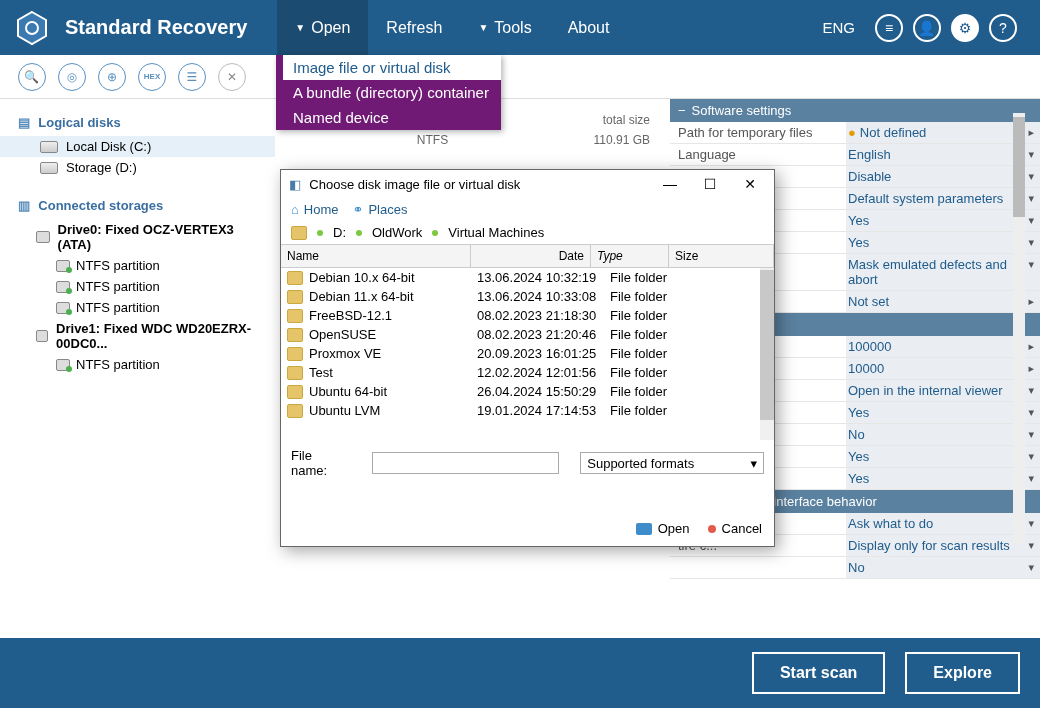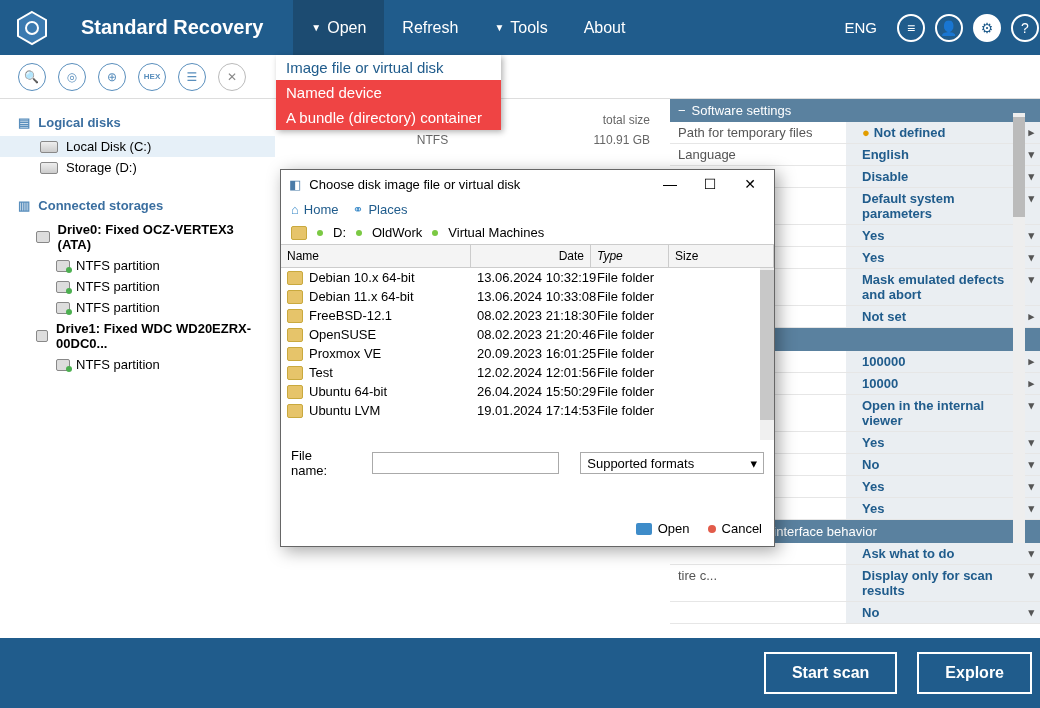--- a/index.html
+++ b/index.html
@@ -1,32 +1,32 @@
 <!DOCTYPE html>
 <html><head>
 <meta charset="utf-8">
 <style>
 * { box-sizing: border-box; margin: 0; padding: 0; font-family: "Segoe UI", Arial, sans-serif; }
 body { width: 1040px; height: 708px; overflow: hidden; background: #fff; position: relative; }
 
 
 .topbar { height: 55px; background: #205c8c; color: #fff; display: flex; align-items: center; }
 .app-icon { width: 40px; height: 40px; margin-left: 12px; display:flex;align-items:center;justify-content:center; }
-.app-title { font-size: 20px; font-weight: 600; margin-left: 29px; }
+.app-title { font-size: 20px; font-weight: 600; margin-left: 13px; }
 .menu { display: flex; margin-left: 30px; height: 100%; }
 .menu-item { display: flex; align-items: center; padding: 0 18px; font-size: 16px; cursor: pointer; position: relative; }
 .menu-item.active { background: #1c4b71; }
 .menu-caret { margin-right: 6px; font-size: 10px; }
-.topbar-right { margin-left: auto; display: flex; align-items: center; padding-right: 1px; gap: 10px; }
+.topbar-right { margin-left: auto; display: flex; align-items: center; padding-right: 23px; gap: 10px; }
 .lang { font-size: 15px; margin-right: 10px; }
 .top-icon { width: 28px; height: 28px; border: 2px solid #fff; border-radius: 50%; display:flex;align-items:center;justify-content:center; font-size:14px; cursor:pointer;}
 .top-icon.filled { background:#fff; color:#205c8c;}
 
 
-.open-dd { position: absolute; top: 55px; left: 276px; width: 225px; background: #ef4444; color:#fff; z-index: 40; box-shadow: 2px 2px 6px rgba(0,0,0,.3);}
+.open-dd { position: absolute; top: 55px; left: 276px; width: 225px; background: #701a75; color:#fff; z-index: 40; box-shadow: 2px 2px 6px rgba(0,0,0,.3); padding-left: 7px;}
 .open-dd div { padding: 4px 10px; font-size: 15px; cursor:pointer;}
 .open-dd div.sel { background: #fff; color: #205c8c; }
 
 
 .tb { height: 44px; display:flex; align-items:center; padding-left: 18px; gap: 12px; border-bottom:1px solid #ddd;}
 .tb-btn { width:28px; height:28px; border:1px solid #5a8fbd; border-radius:50%; display:flex;align-items:center;justify-content:center; color:#5a8fbd; font-size:12px; cursor:pointer;}
 .tb-btn.hex { font-size:8px; font-weight:bold;}
 
 
 .content { display:flex; height: calc(100% - 55px - 44px - 70px); }
@@ -50,47 +50,47 @@
 .mid-hdr span:nth-child(2){width:80px;text-align:right;padding-right:20px;}
 .mid-row {display:flex; padding:2px 0;}
 .mid-row span:nth-child(1){flex:1;text-align:center;}
 .mid-row span:nth-child(2){width:80px;text-align:right;padding-right:20px;}
 
 
 .right { width: 370px; font-size: 13px; }
 .r-hdr { background:#5a819f; color:#fff; padding:4px 8px; display:flex;align-items:center;gap:6px;}
 .r-row { display:flex; border-bottom:1px solid #e6e6e6;}
 .r-label { width:176px; padding:3px 8px; color:#555; white-space:nowrap; overflow:hidden; text-overflow:ellipsis;}
-.r-val { flex:1; background:#eaeef2; padding:3px 16px; color:#205c8c; position:relative; cursor:pointer;font-weight:bold;}
+.r-val { flex:1; background:#eaeef2; padding:3px 2px; color:#205c8c; position:relative; cursor:pointer;}
 .r-val .arr{position:absolute;right:6px;top:4px;color:#555;font-size:11px;}
 .bullet-y{color:#e29d00;margin-right:4px;}
 .right-scroll{position:absolute;right:15px;top:113px;width:12px;height:430px;background:#eee;}
 .right-scroll .thumb{width:100%;height:100px;background:#bbb;margin-top:4px;}
 
 
-.footer { position:absolute; bottom:0; left:0; right:0; height:70px; background:#205c8c; display:flex; align-items:center; justify-content:flex-end; gap:20px; padding-right:8px;}
+.footer { position:absolute; bottom:0; left:0; right:0; height:70px; background:#205c8c; display:flex; align-items:center; justify-content:flex-end; gap:20px; padding-right:20px;}
 .fbtn { border:2px solid #fff; color:#fff; padding:10px 26px; font-size:16px; font-weight:600; cursor:pointer;}
 
 
 .dialog { position:absolute; top:169px; left:280px; width:495px; height:378px; background:#fff; border:1px solid #666; box-shadow: 4px 4px 16px rgba(0,0,0,.35); z-index:50; font-size:13px;}
 .dlg-title{display:flex;align-items:center;padding:6px 8px;gap:8px;}
 .dlg-title .ttl{flex:1;}
 .dlg-ctrl{width:32px;text-align:center;cursor:pointer;font-size:14px;}
 .dlg-nav{display:flex;align-items:center;gap:14px;padding:4px 10px;}
 .nav-it{display:flex;align-items:center;gap:5px;color:#205c8c;cursor:pointer;}
 .crumb{display:flex;align-items:center;gap:10px;padding:4px 10px;}
 .cr-ico{width:16px;height:14px;background:#e6c46a;border:1px solid #c9a93e;border-radius:2px;}
 .cr-dot{width:6px;height:6px;border-radius:50%;background:#7bc943;}
 .file-hdr{display:flex;background:#f4f4f4;border-top:1px solid #ccc;border-bottom:1px solid #ccc;font-size:12px;}
 .file-hdr div{padding:4px 6px;border-right:1px solid #ccc;}
 .col-n{width:190px;} .col-d{width:120px;text-align:right;} .col-t{width:78px;font-style:italic;} .col-s{flex:1;text-align:left;padding-right:10px;}
 .file-list{height:172px;overflow:hidden;position:relative;}
 .f-row{display:flex;align-items:center;padding:2px 6px;}
 .f-ico{width:16px;height:14px;background:#e6c46a;border:1px solid #c9a93e;border-radius:2px;margin-right:6px;}
-.f-n{width:168px;}.f-d{width:120px;}.f-t{width:78px;}.f-s{flex:1;text-align:right;}
+.f-n{width:168px;}.f-d{width:120px;}.f-t{width:78px;margin-left:13px;}.f-s{flex:1;text-align:right;}
 .flist-scroll{position:absolute;right:0;top:0;width:14px;height:100%;background:#f0f0f0;}
 .flist-scroll .th{width:100%;height:150px;background:#c8c8c8;margin-top:2px;}
 .fn-row{display:flex;align-items:center;gap:21px;padding:8px 10px;}
 .fn-inp{flex:1;border:1px solid #aaa;height:22px;padding:0 4px;}
 .fmt-sel{width:185px;border:1px solid #aaa;height:22px;display:flex;align-items:center;padding:0 6px;justify-content:space-between;cursor:pointer;}
 .dlg-btns{position:absolute;bottom:10px;right:12px;display:flex;gap:18px;}
 .dlg-btn{display:flex;align-items:center;gap:6px;cursor:pointer;}
 .open-ico{width:16px;height:12px;background:#3e8cc9;border-radius:2px;}
 .cancel-dot{width:8px;height:8px;border-radius:50%;background:#e25b4a;}
 </style>
@@ -125,22 +125,22 @@
     <div class="lang">ENG</div>
     <div class="top-icon">≡</div>
     <div class="top-icon">👤</div>
     <div class="top-icon filled">⚙</div>
     <div class="top-icon">?</div>
   </div>
 </div>
 
 <div class="open-dd">
   <div class="sel">Image file or virtual disk</div>
+  <div>A bundle (directory) container</div>
   <div>Named device</div>
-  <div>A bundle (directory) container</div>
 </div>
 
 <div class="tb">
   <div class="tb-btn">🔍</div>
   <div class="tb-btn">◎</div>
   <div class="tb-btn">⊕</div>
   <div class="tb-btn hex">HEX</div>
   <div class="tb-btn">☰</div>
   <div class="tb-btn" style="color:#888;border-color:#bbb;">✕</div>
 </div>

